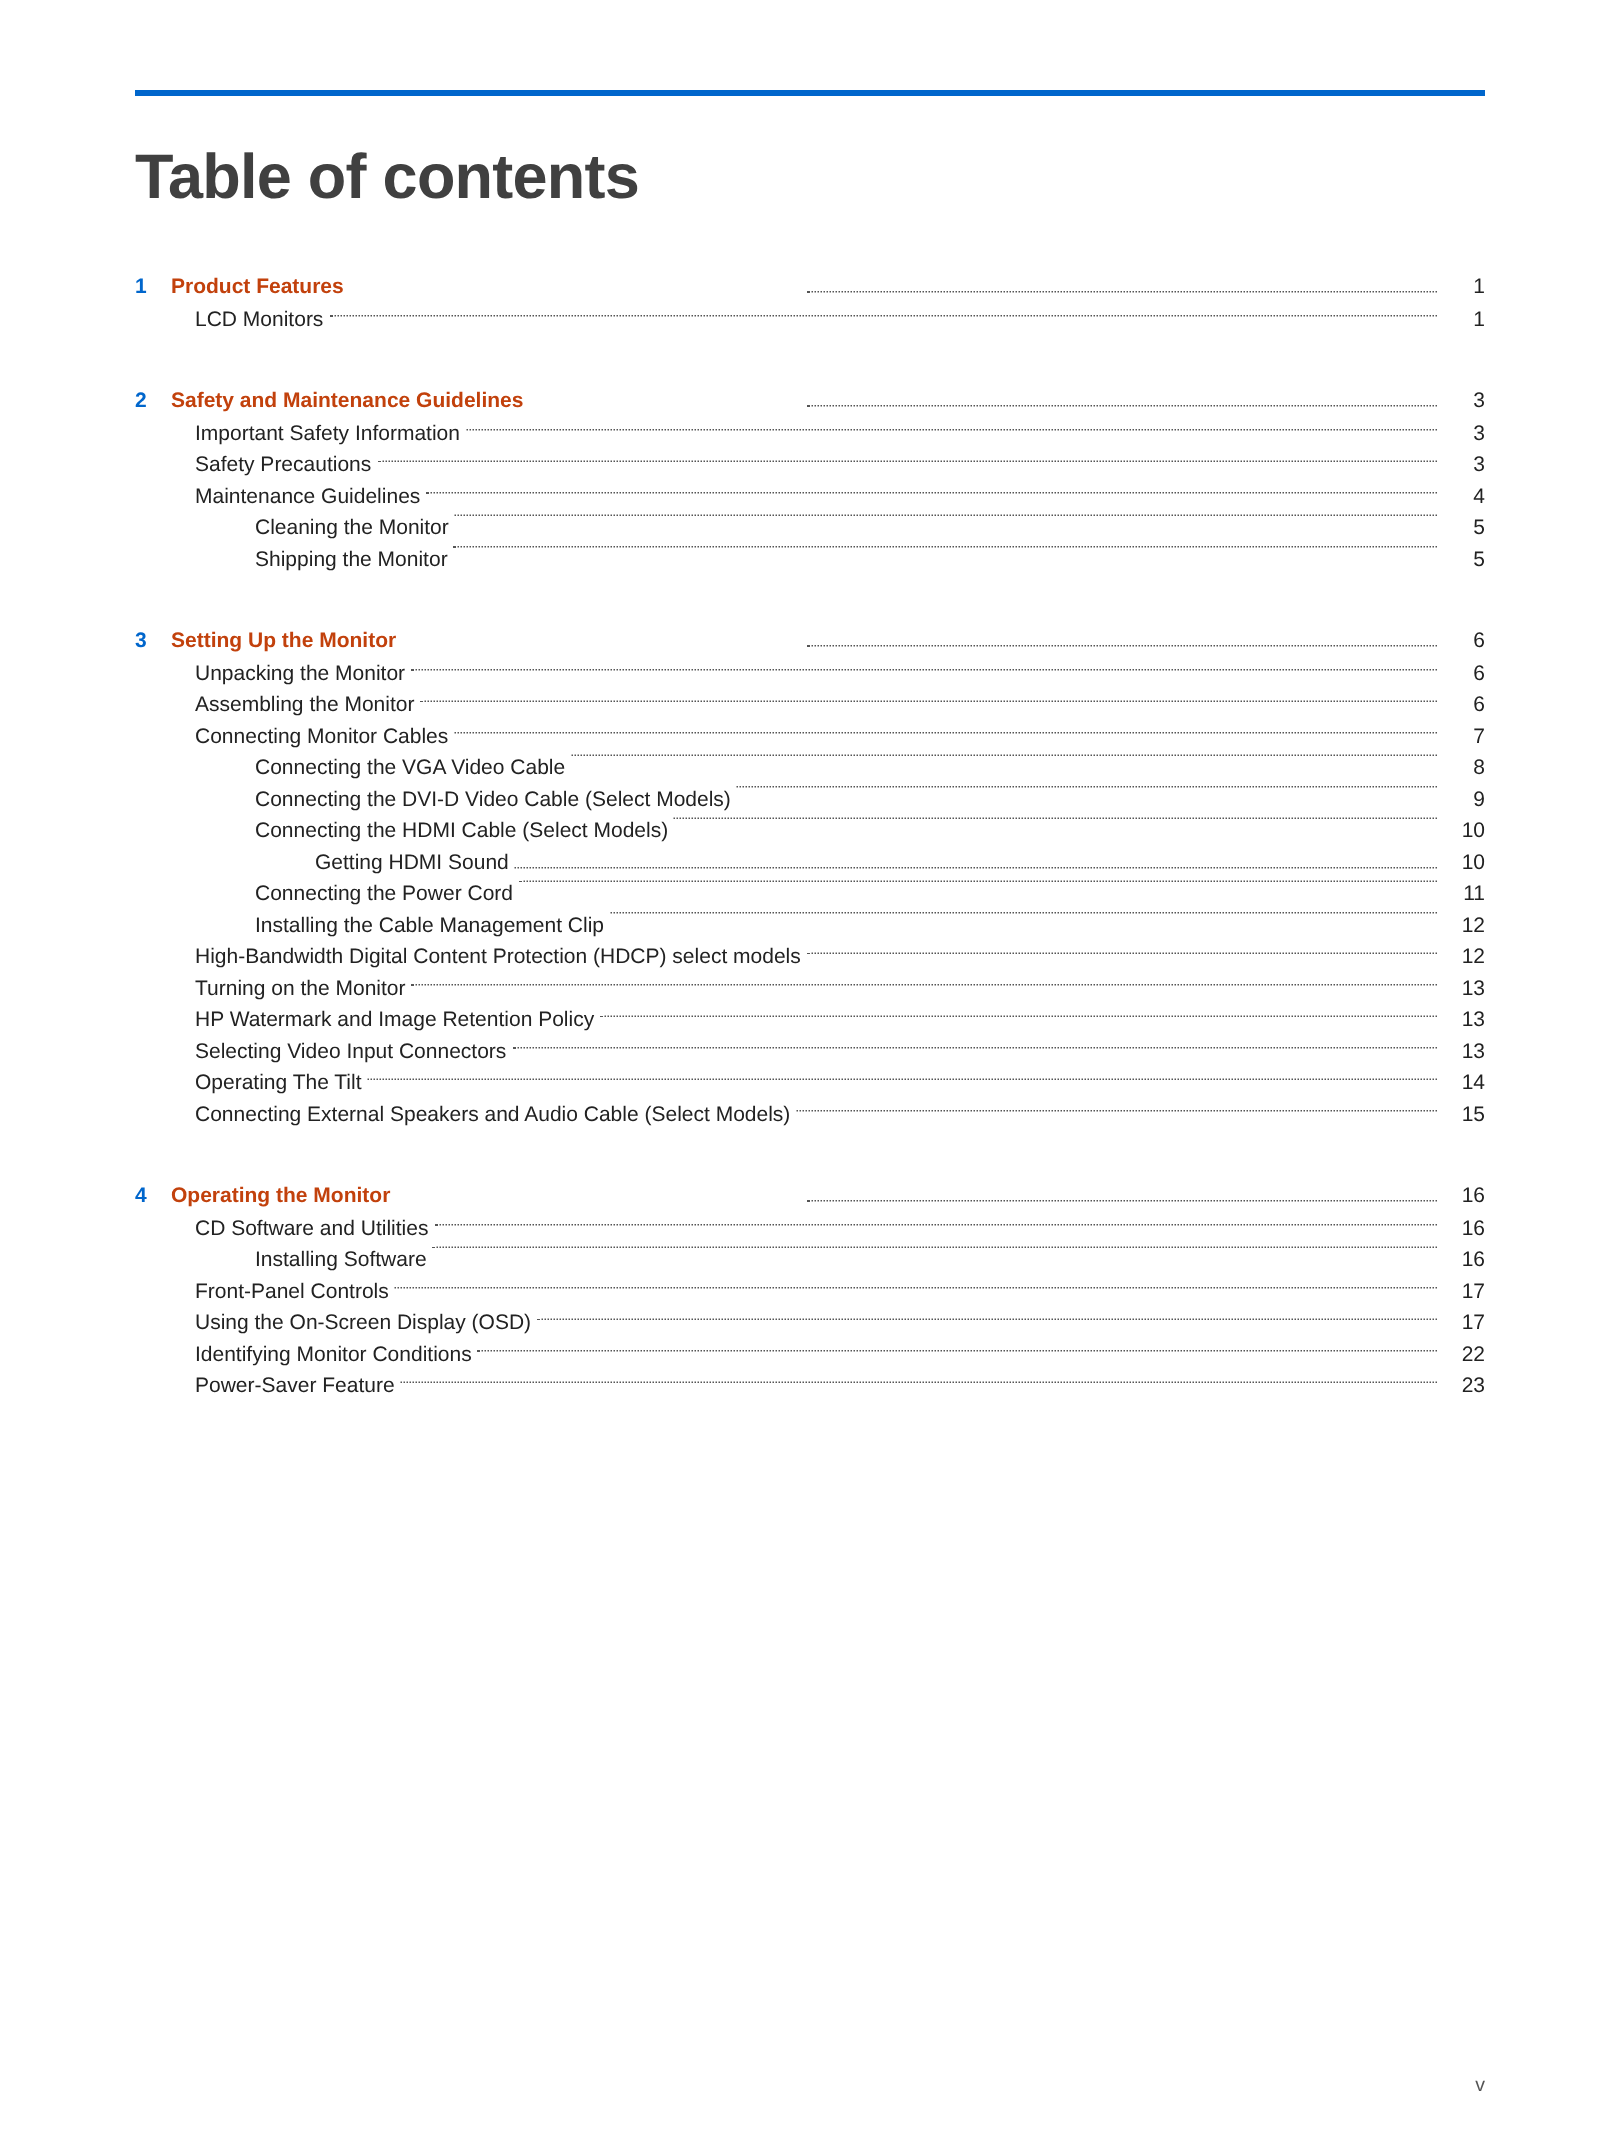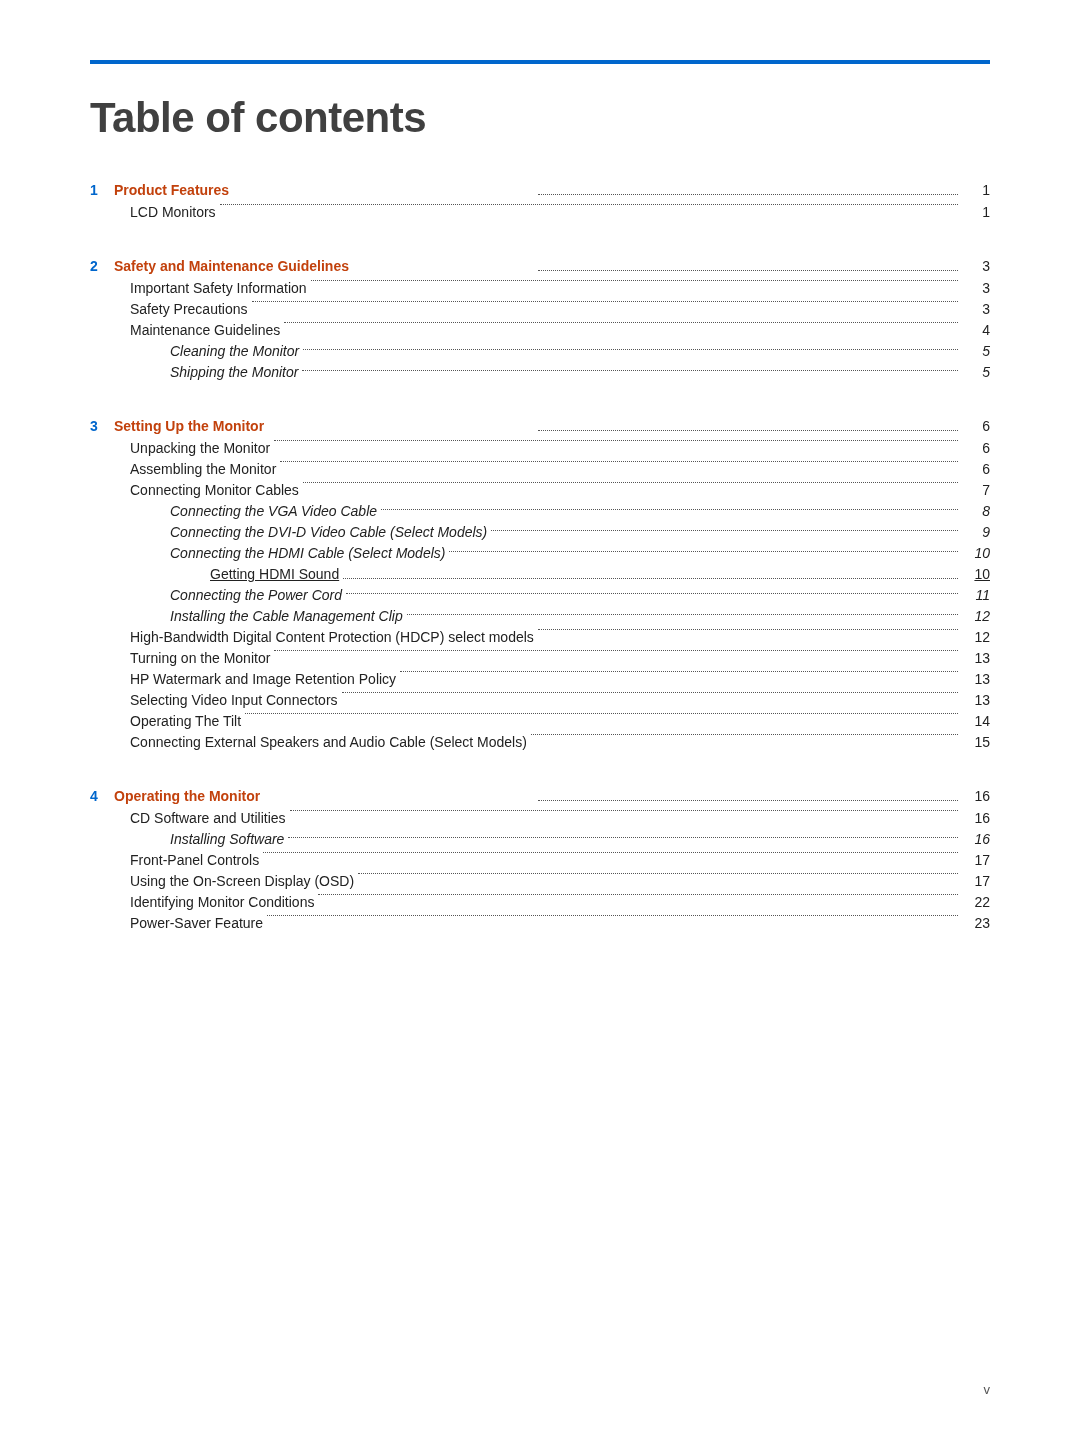--- a/index.html
+++ b/index.html
@@ -76,45 +76,43 @@
     .page-num {
       font-size: 14px;
       color: #222;
       min-width: 28px;
       text-align: right;
       flex-shrink: 0;
     }
 
     .section-line {
       display: flex;
+      align-items: center;
+      margin-bottom: 5px;
+      padding-left: 40px;
+    }
+
+    .section-title {
+      font-size: 14px;
+      color: #222;
+      flex-shrink: 0;
+    }
+
+    .subsection-line {
+      display: flex;
       align-items: flex-start;
       margin-bottom: 5px;
-      padding-left: 40px;
-    }
-
-    .section-title {
-      font-size: 14px;
-      color: #222;
-      flex-shrink: 0;
-    }
-
-    .subsection-line {
-      display: flex;
-      align-items: center;
-      margin-bottom: 5px;
       padding-left: 80px;
-      font-style: italic;
     }
 
     .subsubsection-line {
       display: flex;
       align-items: baseline;
       margin-bottom: 5px;
       padding-left: 120px;
-      text-decoration: underline;
     }
 
     .toc-spacer {
       height: 14px;
     }
 
     .page-footer {
       position: absolute;
       bottom: 40px;
       right: 90px;

